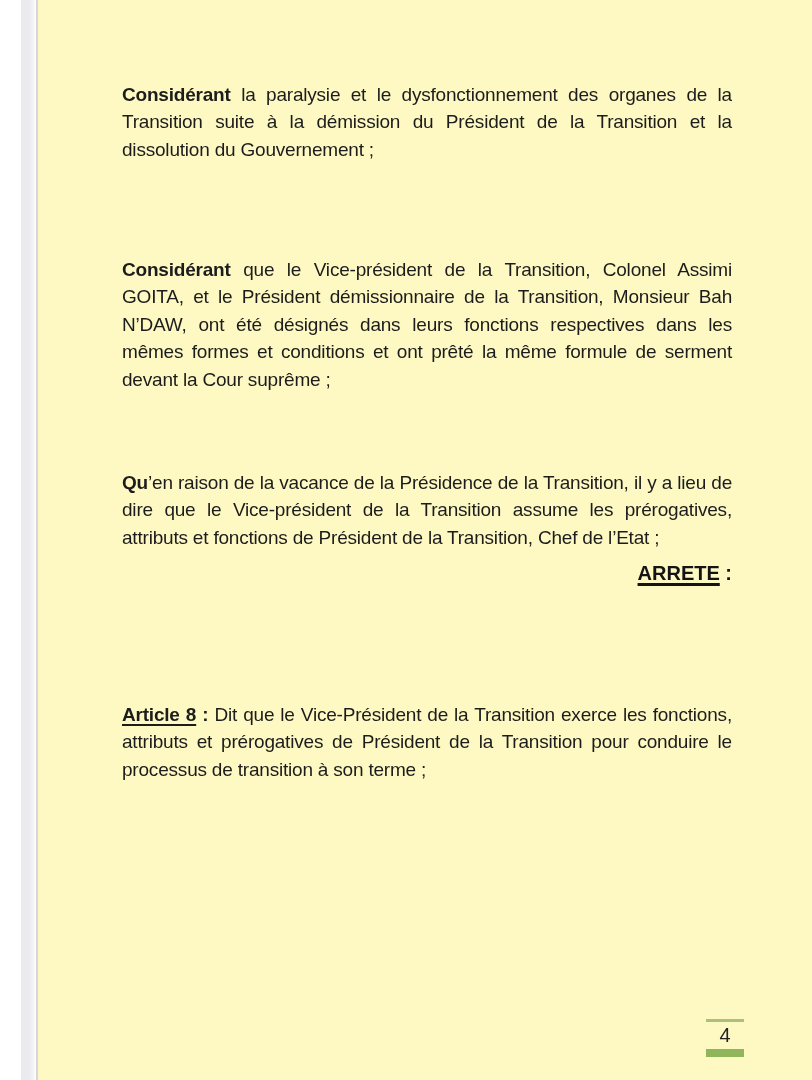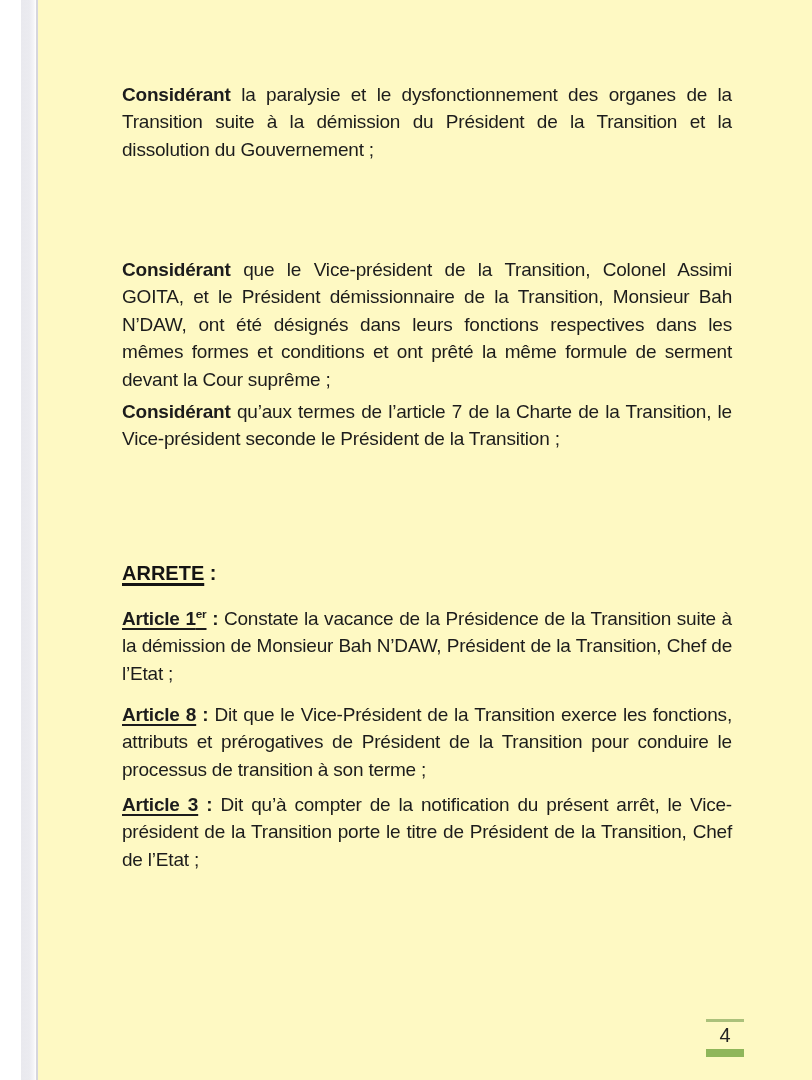--- a/index.html
+++ b/index.html
@@ -40,21 +40,21 @@
   .lead { font-weight: 700; }
   .arrete {
     position: absolute;
     left: 101px;
     width: 610px;
     top: 559px;
     margin: 0;
     font-size: 20px;
     line-height: 28px;
     font-weight: 700;
-    text-align: left;
+    text-align: right;
     color: #141414;
   }
   .u-title {
     text-decoration: underline;
     text-decoration-thickness: 2.5px;
     text-underline-offset: 3px;
   }
   .art-lead {
     font-weight: 700;
     text-decoration: underline;
@@ -102,28 +102,26 @@
 <div class="screen">
 
   <div class="edge-left"></div>
   <div class="edge-right"></div>
 
   <p class="para p1"><b class="lead">Considérant</b><span> la paralysie et le dysfonctionnement des organes de la Transition suite à la démission du Président de la Transition et la dissolution du Gouvernement&nbsp;;</span></p>
 
 
   <p class="para p3"><b class="lead">Considérant</b><span> que le Vice-président de la Transition, Colonel Assimi GOITA, et le Président démissionnaire de la Transition, Monsieur Bah N’DAW, ont été désignés dans leurs fonctions respectives dans les mêmes formes et conditions et ont prêté la même formule de serment devant la Cour suprême&nbsp;;</span></p>
 
-  <p class="para p4"><b class="lead">Considérant</b><span> qu’aux termes de l’article 7 de la Charte de la Transition, le Vice-président seconde le Président de la Transition&nbsp;;</span></p>
 
+  <p class="para p5"><b class="lead">Qu</b><span>’en raison de la vacance de la Présidence de la Transition, il y a lieu de dire que le Vice-président de la Transition assume les prérogatives, attributs et fonctions de Président de la Transition, Chef de l’Etat&nbsp;;</span></p>
 
   <h2 class="arrete"><span class="u-title">ARRETE</span><span>&nbsp;:</span></h2>
 
-  <p class="para a1"><span class="art-lead"><span>Article 1</span><sup>er</sup></span><b class="colon">&nbsp;:</b><span> Constate la vacance de la Présidence de la Transition suite à la démission de Monsieur Bah N’DAW, Président de la Transition, Chef de l’Etat&nbsp;;</span></p>
 
   <p class="para a2"><span class="art-lead"><span>Article 8</span><sup></sup></span><b class="colon">&nbsp;:</b><span> Dit que le Vice-Président de la Transition exerce les fonctions, attributs et prérogatives de Président de la Transition pour conduire le processus de transition à son terme&nbsp;;</span></p>
 
-  <p class="para a3"><span class="art-lead"><span>Article 3</span><sup></sup></span><b class="colon">&nbsp;:</b><span> Dit qu’à compter de la notification du présent arrêt, le Vice-président de la Transition porte le titre de Président de la Transition, Chef de l’Etat&nbsp;;</span></p>
 
   <div class="pn-rule-top"></div>
   <div class="pn">4</div>
   <div class="pn-rule-bottom"></div>
 
 </div>
 
 </body></html>

